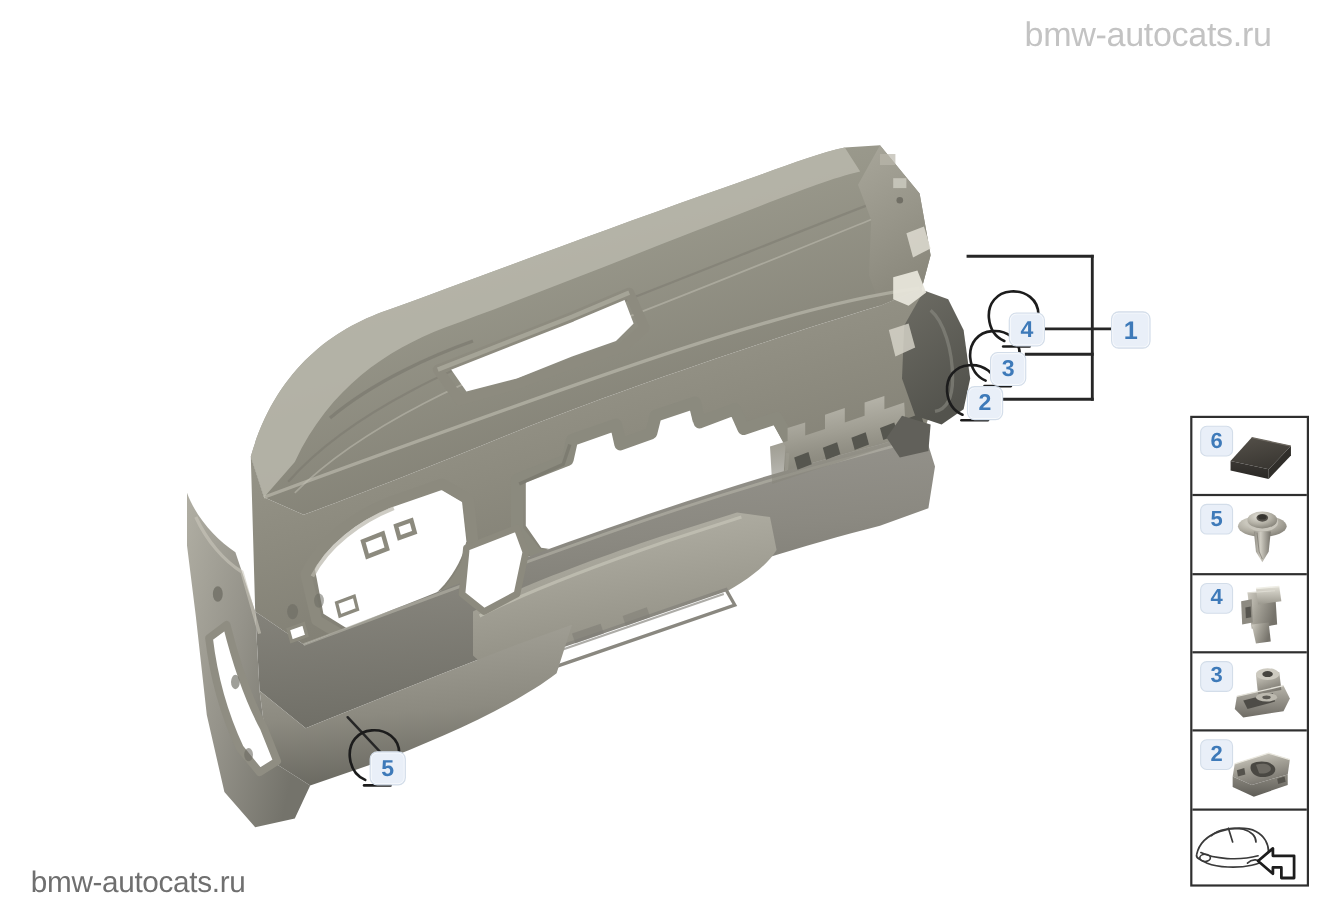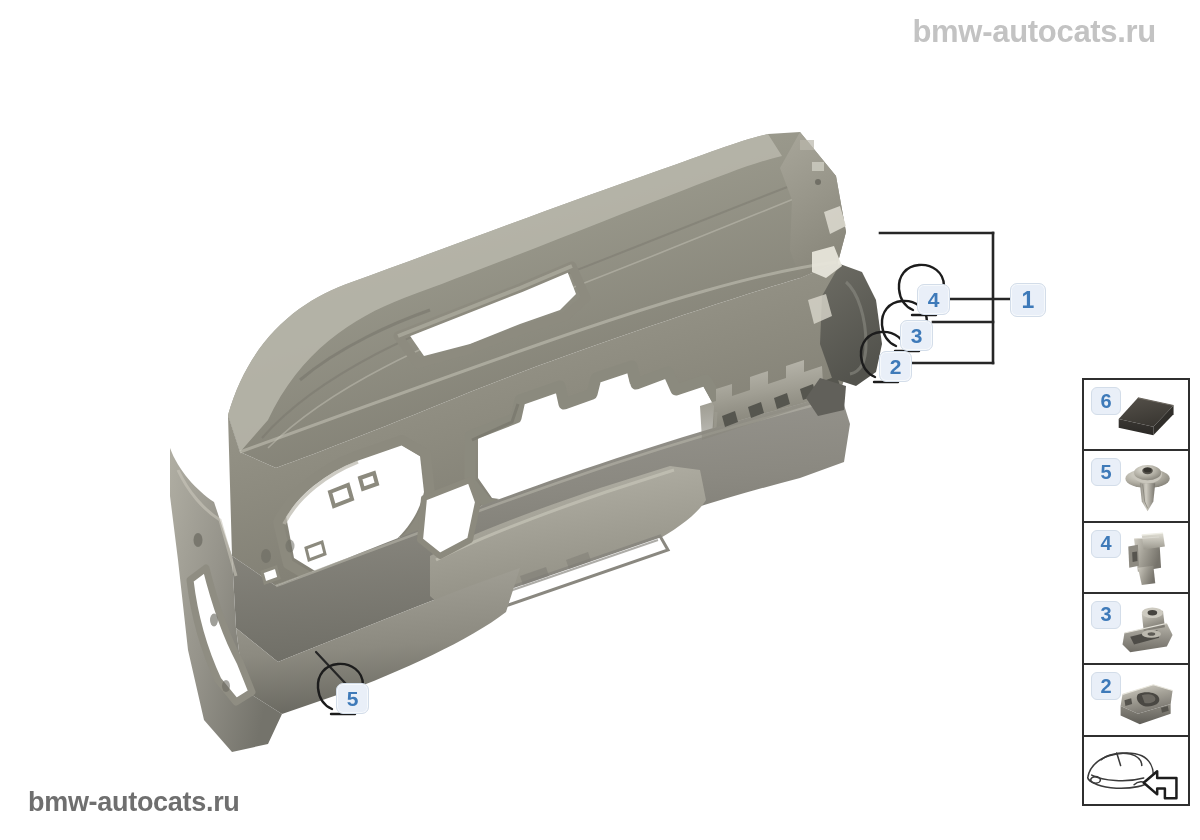--- a/index.html
+++ b/index.html
@@ -9,21 +9,21 @@
     background:#ffffff;
     font-family:"Liberation Sans","DejaVu Sans",sans-serif;
     overflow:hidden;
     position:relative;
   }
   #stage{position:absolute;left:0;top:0;width:1200px;height:840px;}
 
   
   .wm{
     position:absolute;
-    font-weight:bold;
+    font-weight:normal;
     white-space:nowrap;
     user-select:none;
   }
   #wm-top{
     right:44px;top:14px;
     font-size:31px;
     letter-spacing:-0.3px;
     color:#c3c3c3;
   }
   #wm-bottom{

